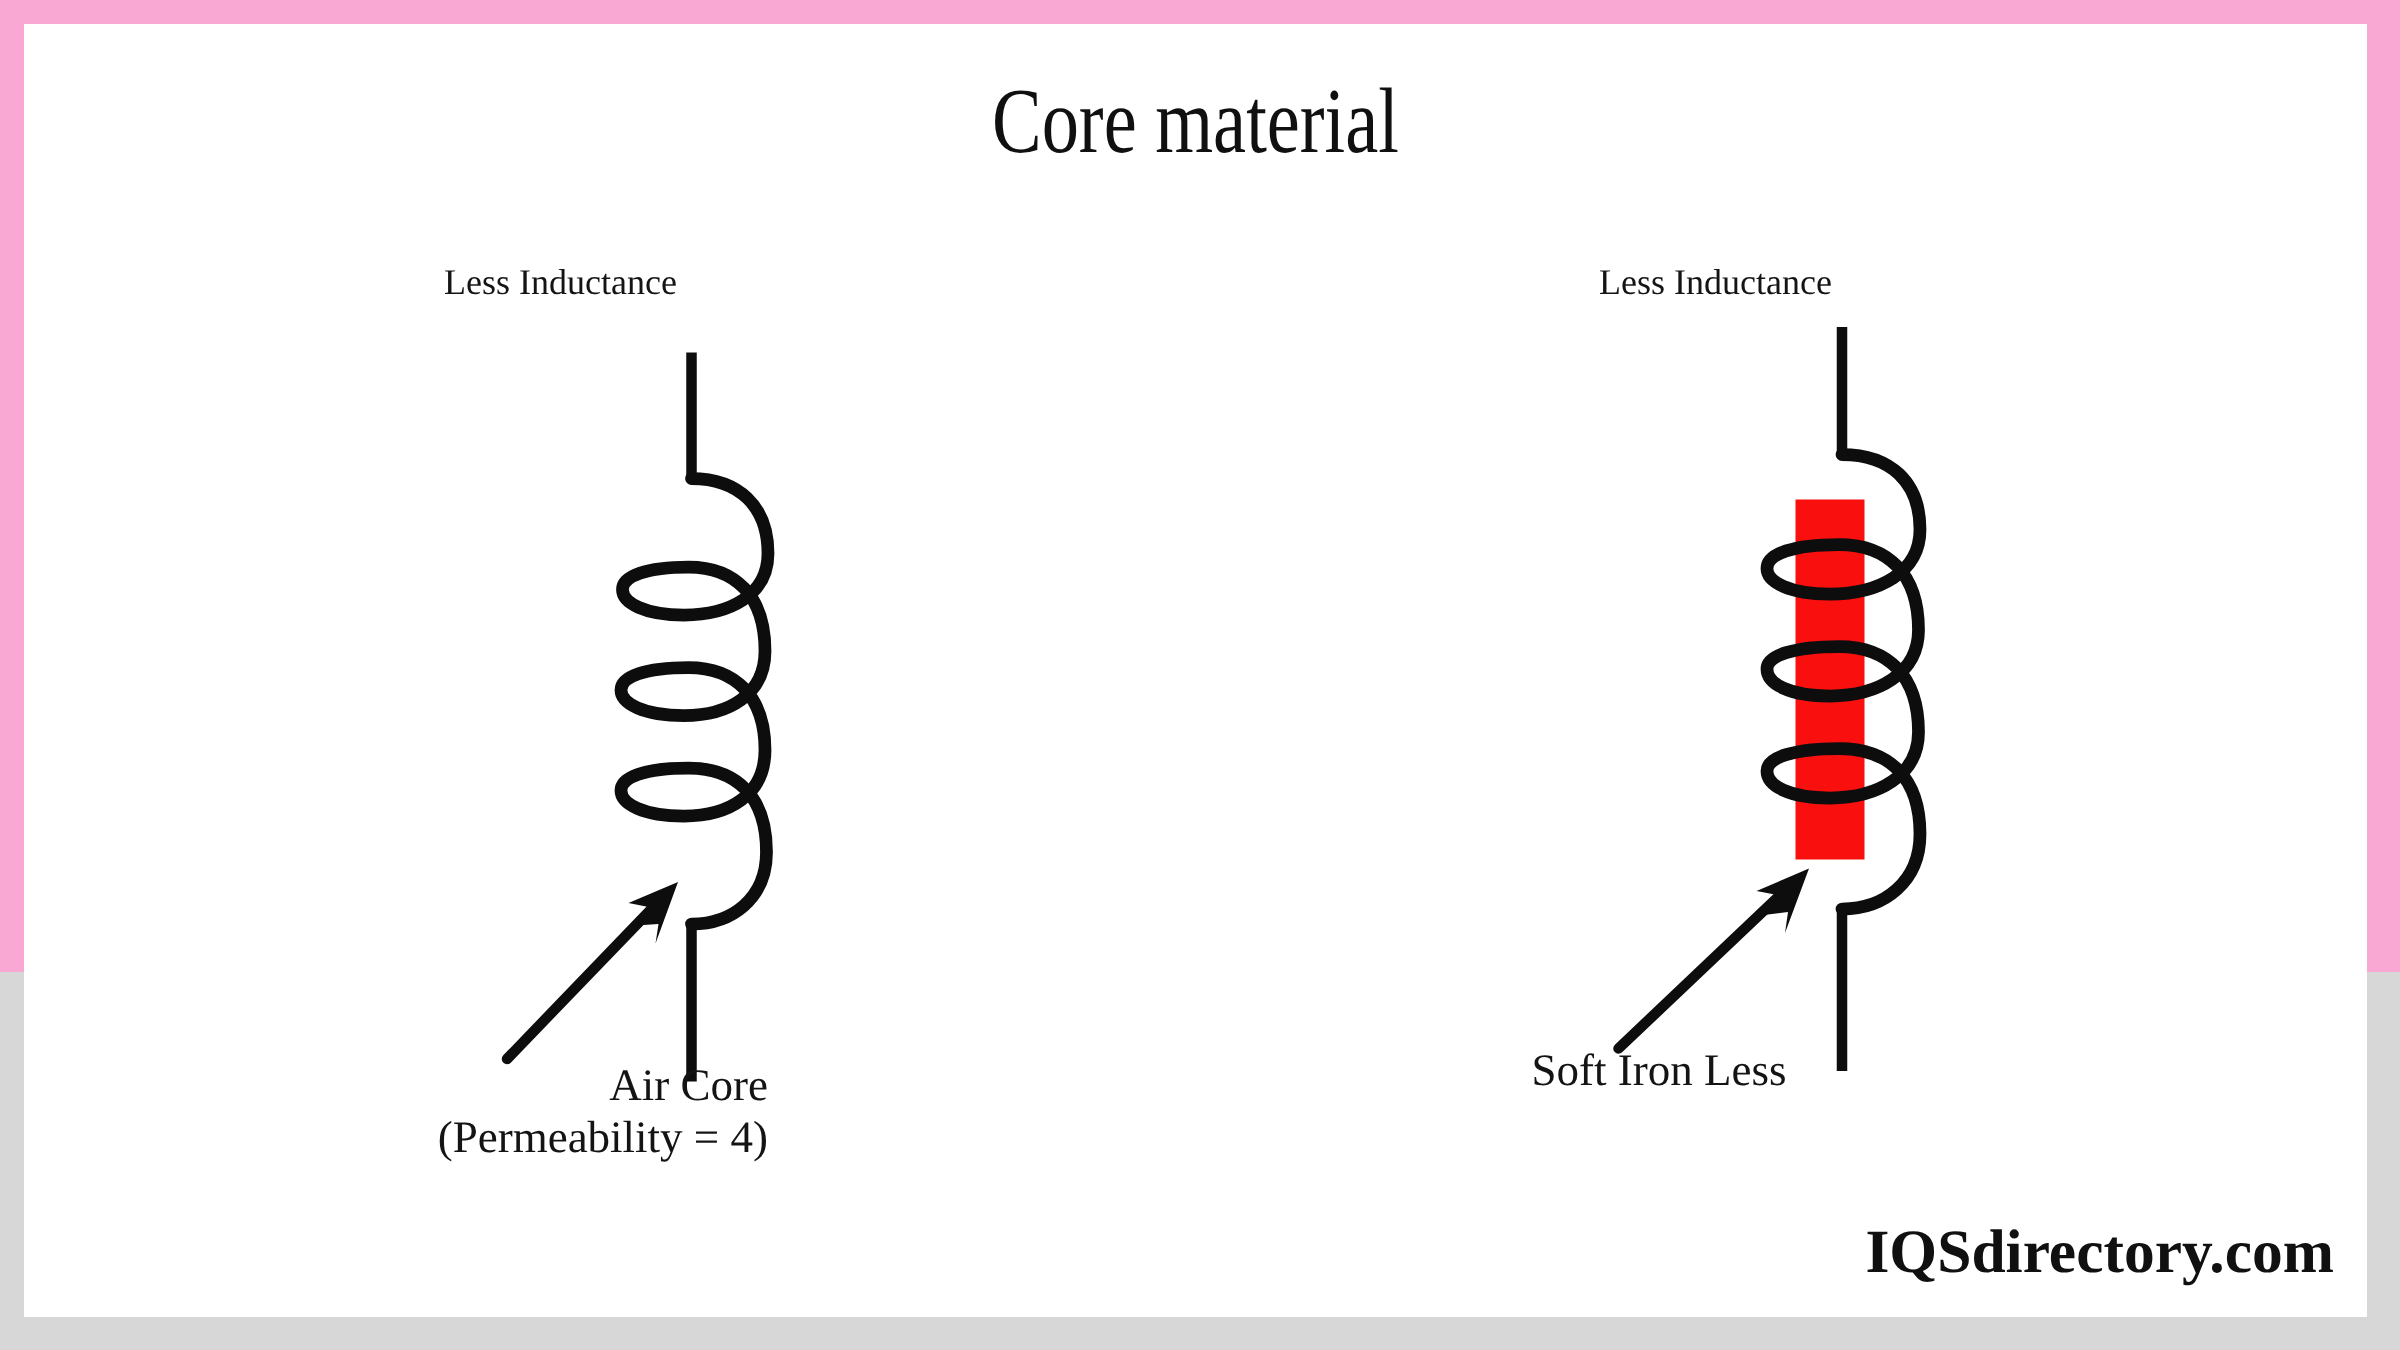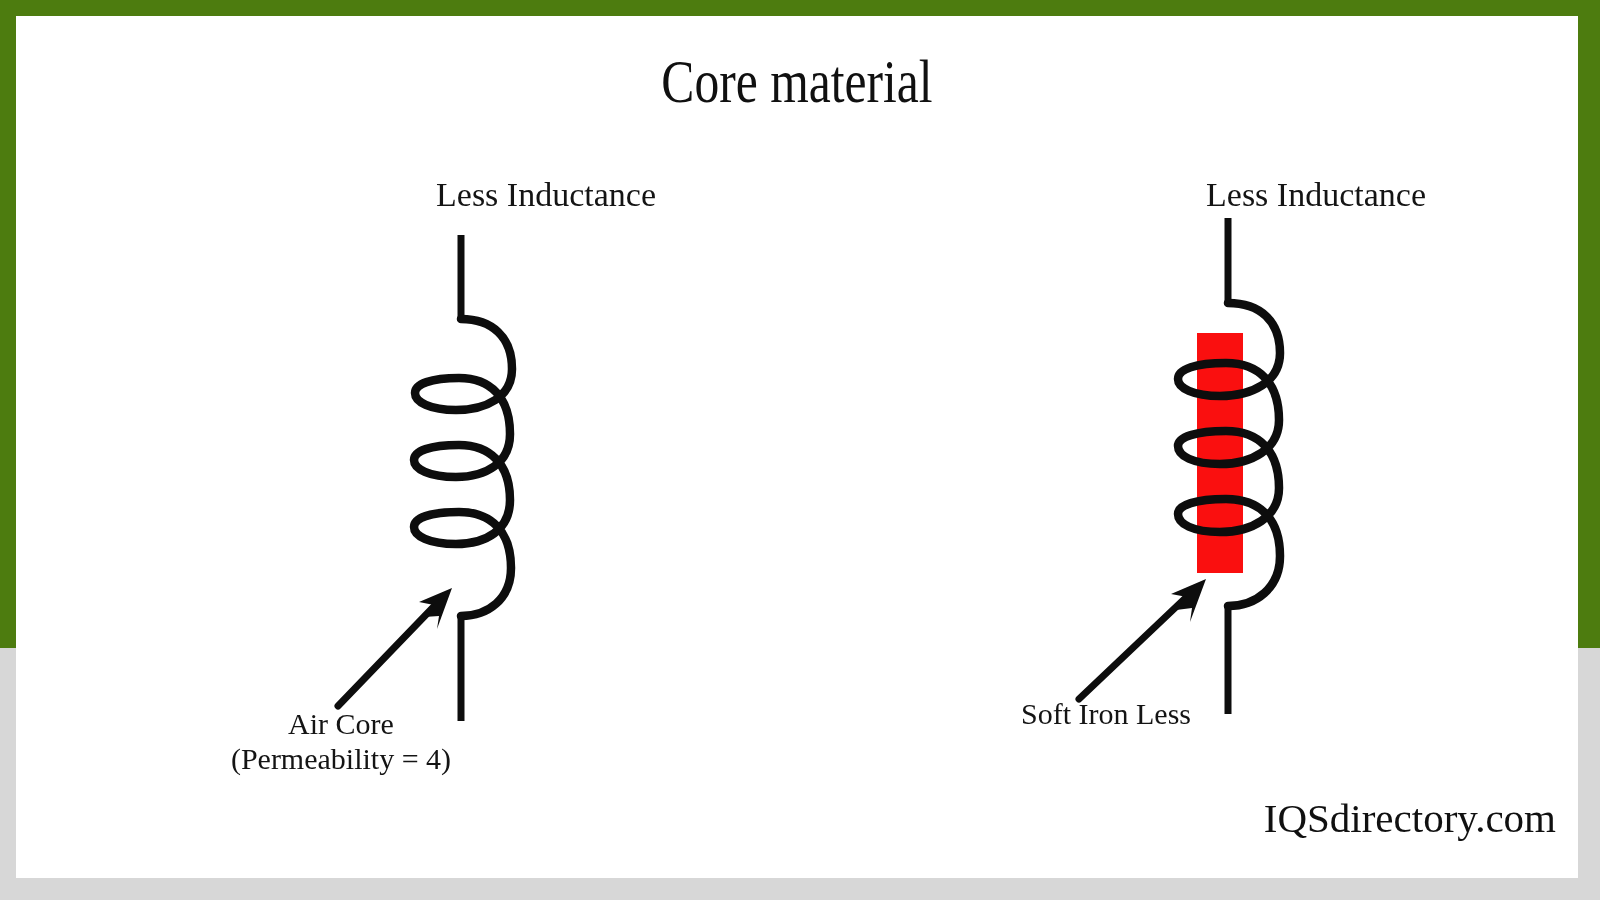--- a/index.html
+++ b/index.html
@@ -11,21 +11,21 @@
     width: 1600px;
     height: 900px;
     overflow: hidden;
     font-family: "Liberation Serif", "DejaVu Serif", serif;
   }
   #frame {
     position: absolute;
     left: 0; top: 0;
     width: 1600px;
     height: 648px;
-    background: #4d7c0f;
+    background: #f9a8d4;
   }
   #canvas {
     position: absolute;
     left: 16px;
     top: 16px;
     width: 1562px;
     height: 862px;
     background: #ffffff;
   }
   .abs { position: absolute; }
@@ -38,46 +38,47 @@
     font-size: 62px;
     line-height: 1.0;
     color: #101010;
     letter-spacing: 0px;
     transform: scaleX(0.80);
     transform-origin: center top;
     white-space: nowrap;
   }
 
   .coil-heading {
-    font-size: 34px;
+    font-size: 24px;
     color: #141414;
     white-space: nowrap;
-    text-align: right;
+    text-align: left;
     line-height: 1.1;
   }
   #heading-left  { left: 280px;  top: 160px; width: 360px; }
   #heading-right { left: 1050px; top: 160px; width: 360px; }
 
   .callout {
     font-size: 30px;
     color: #141414;
     text-align: center;
     line-height: 1.18;
     white-space: nowrap;
   }
-  #callout-left  { left: 135px;  top: 690px; width: 380px; }
+  #callout-left  { left: 116px;  top: 690px; width: 380px; text-align: right; }
   #callout-right { left: 890px;  top: 680px; width: 400px; }
   .callout .line2 { display: block; }
 
   #watermark {
     right: 22px;
-    bottom: 36px;
+    bottom: 20px;
     font-size: 41px;
     color: #101010;
     white-space: nowrap;
+    font-weight: bold;
   }
 
   svg.art {
     position: absolute;
     left: 0; top: 0;
     width: 1562px;
     height: 862px;
     pointer-events: none;
   }
 </style>

